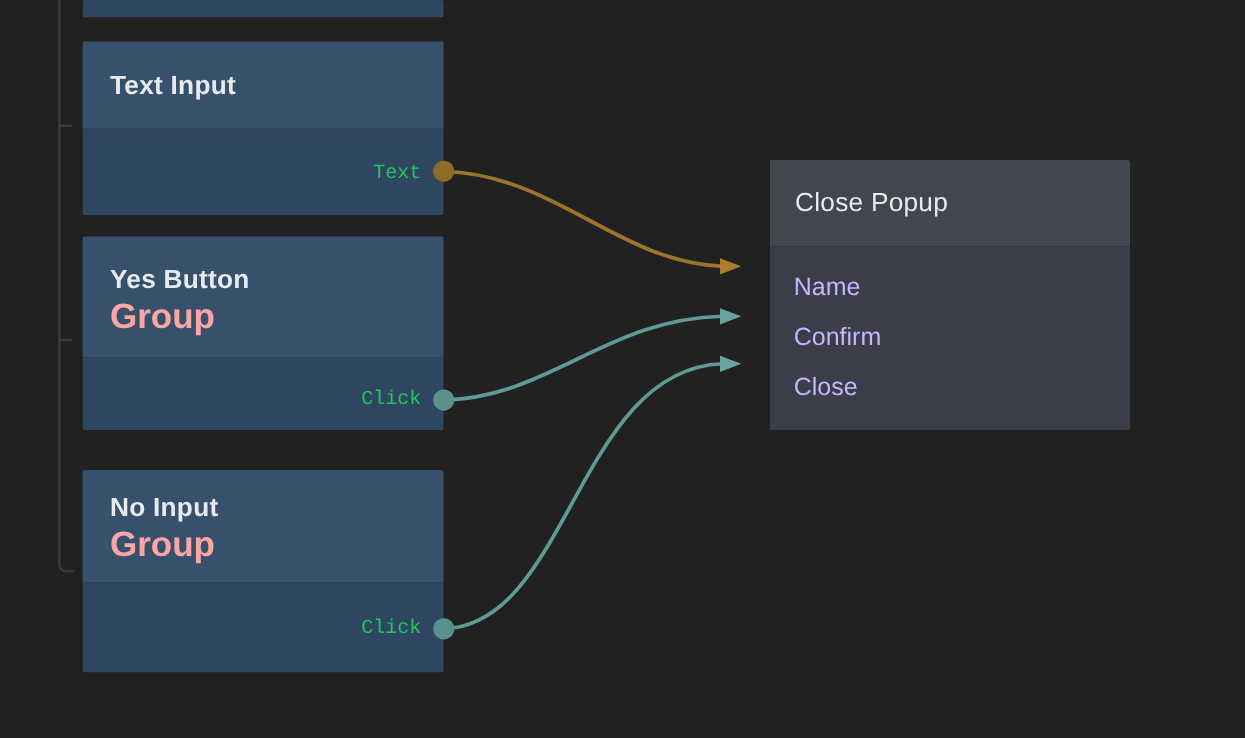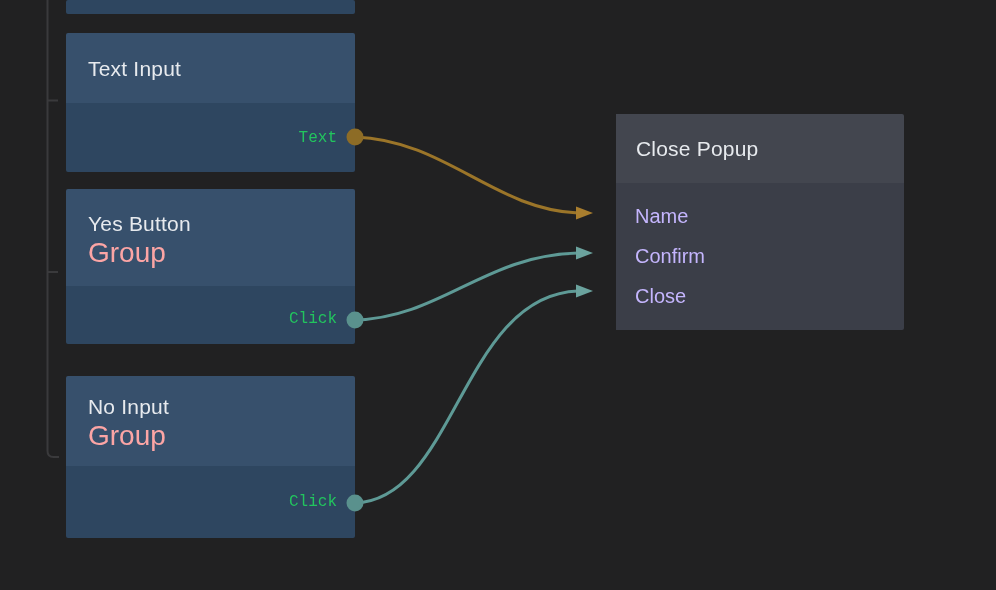--- a/index.html
+++ b/index.html
@@ -12,21 +12,21 @@
   .canvas {
     position: relative;
     width: 996px; height: 590px;
     background: #212122;
   }
   .node {
     position: absolute;
     border-radius: 2px;
     overflow: hidden;
   }
-  .node.blue .node-header { background: #37506c; }
+  .node.blue .node-header { background: #37506c; font-weight: bold; }
   .node.blue .node-body   { background: #2e4660; }
   .node.gray .node-header { background: #43464f; }
   .node.gray .node-body   { background: #3b3e48; }
 
   .node-header {
     display: flex;
     flex-direction: column;
     justify-content: center;
     padding-left: 22px;
     box-sizing: border-box;
@@ -62,21 +62,21 @@
   #node-text-input{ left: 66px; top: 33px;  width: 289px; height: 139px; }
   #node-text-input .node-header { height: 70px; }
   #node-text-input .node-body   { height: 69px; }
   #node-yes-button{ left: 66px; top: 189px; width: 289px; height: 155px; }
   #node-yes-button .node-header { height: 97px; }
   #node-yes-button .node-body   { height: 66px; }
   #node-no-button { left: 66px; top: 376px; width: 289px; height: 162px; }
   #node-no-button .node-header { height: 90px; }
   #node-no-button .node-body   { height: 72px; }
   
-  #node-close-popup { left: 588px; top: 114px; width: 288px; height: 216px; padding-left: 28px; }
+  #node-close-popup { left: 588px; top: 128px; width: 288px; height: 216px; padding-left: 28px; }
   #node-close-popup .node-header { height: 69px; padding-left: 20px; }
   #node-close-popup .node-body   { height: 147px; padding-top: 13px; }
   .input-row {
     height: 40px;
     display: flex;
     align-items: center;
     padding-left: 19px;
   }
   .input-label {
     color: #c4b5fd;

